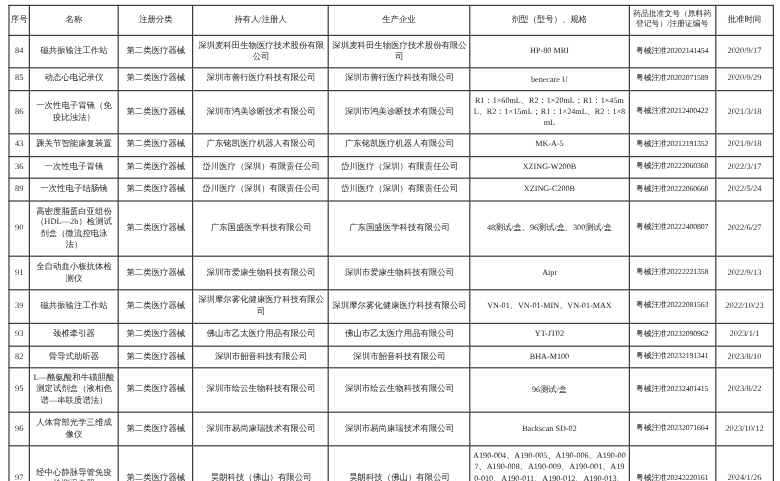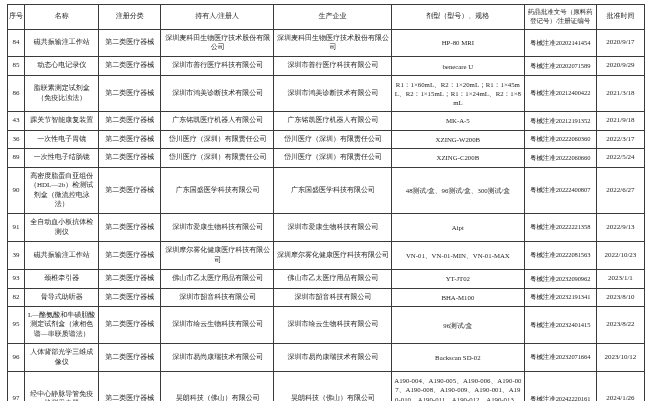--- a/index.html
+++ b/index.html
@@ -95,21 +95,21 @@
         <td class="c1">动态心电记录仪</td>
         <td class="c2">第二类医疗器械</td>
         <td class="c3">深圳市善行医疗科技有限公司</td>
         <td class="c4">深圳市善行医疗科技有限公司</td>
         <td class="c5">benecare U</td>
         <td class="c6">粤械注准20202071589</td>
         <td class="c7">2020/9/29</td>
       </tr>
       <tr>
         <td class="c0">86</td>
-        <td class="c1">脂联素测定试剂盒（免疫比浊法）</td>
+        <td class="c1">一次性电子胃镜（免疫比浊法）</td>
         <td class="c2">第二类医疗器械</td>
         <td class="c3">深圳市鸿美诊断技术有限公司</td>
         <td class="c4">深圳市鸿美诊断技术有限公司</td>
         <td class="c5">R1：1×60mL、R2：1×20mL；R1：1×45mL、R2：1×15mL；R1：1×24mL、R2：1×8mL</td>
         <td class="c6">粤械注准20212400422</td>
         <td class="c7">2021/3/18</td>
       </tr>
       <tr>
         <td class="c0">43</td>
         <td class="c1">踝关节智能康复装置</td>

